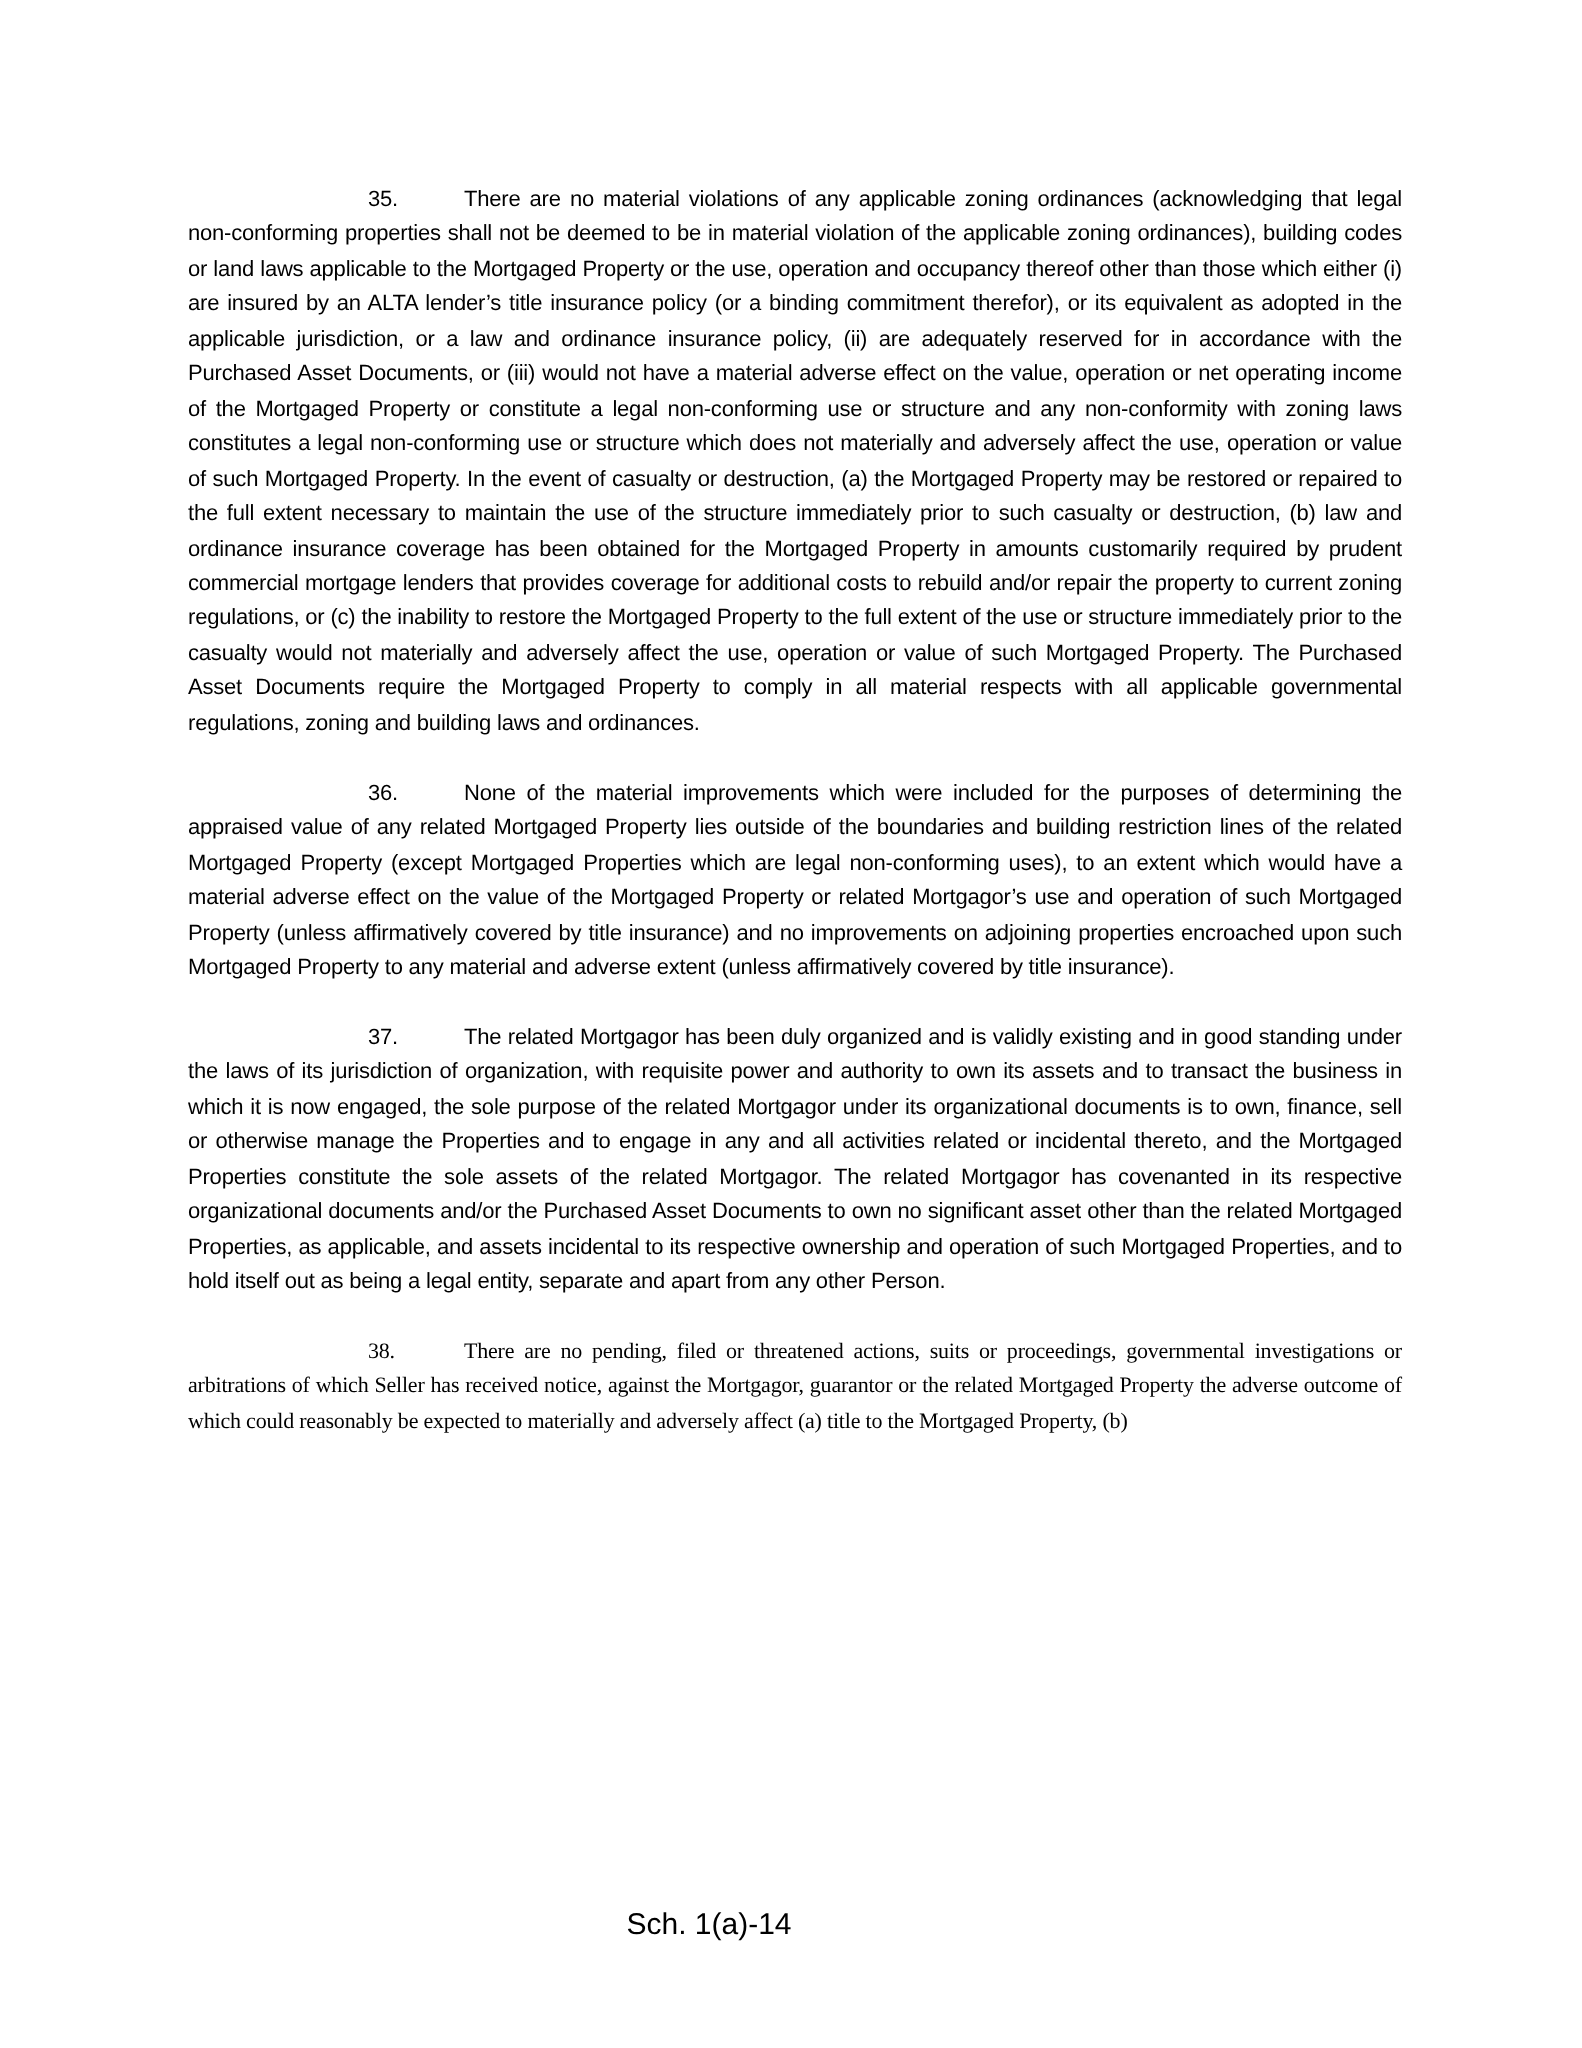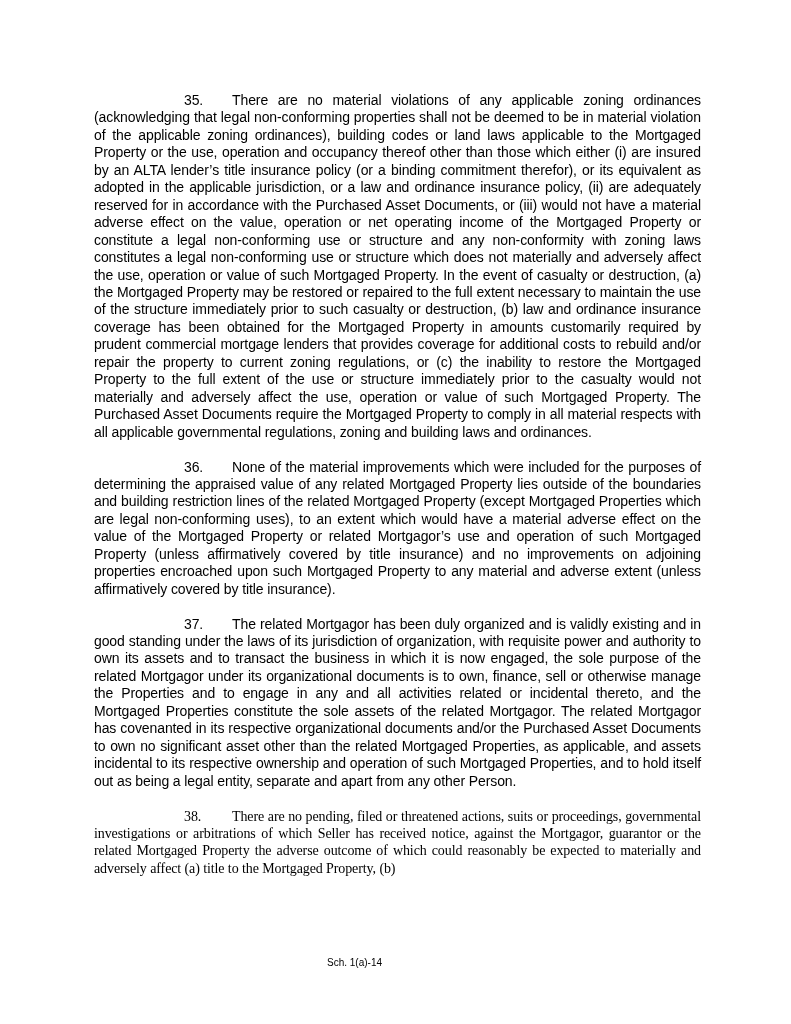--- a/index.html
+++ b/index.html
@@ -20,21 +20,21 @@
     left: 0; top: 0;
     width: 791px;
     height: 1024px;
     background: #ffffff;
   }
   .content {
     position: absolute;
     left: 94px;
     top: 92px;
     width: 607px;
-    font-size: 14px;
+    font-size: 11px;
     line-height: 17.45px;
     text-align: justify;
     letter-spacing: -0.1px;
   }
   .para {
     margin: 0 0 17.45px 0;
     text-indent: 90px;
   }
   .para:last-child {
     margin-bottom: 0;
@@ -44,21 +44,21 @@
     display: inline-block;
     width: 48px;
     text-indent: 0;
   }
   .footer {
     position: absolute;
     left: 0;
     top: 954px;
     width: 709px;
     text-align: center;
-    font-size: 10px;
+    font-size: 15px;
     line-height: 17.45px;
   }
 </style>
 </head>
 <body>
 
 <div class="page">
 
   <div class="content">
 

